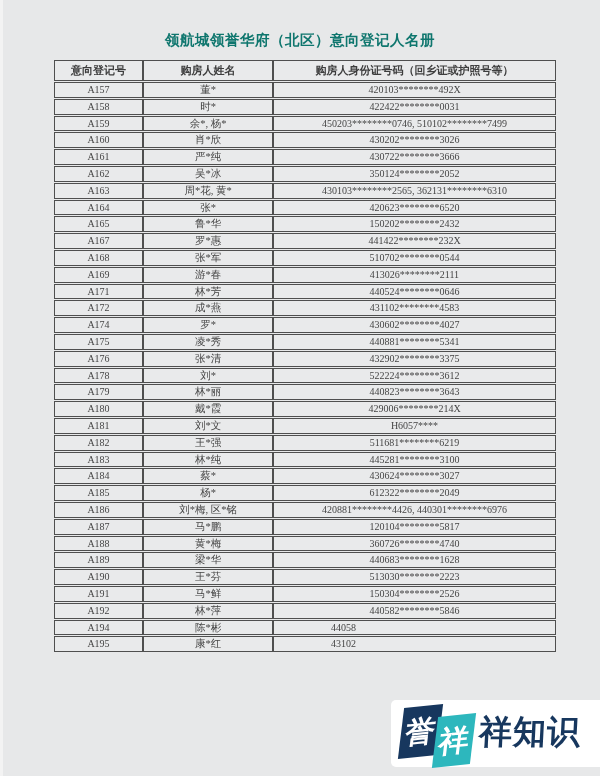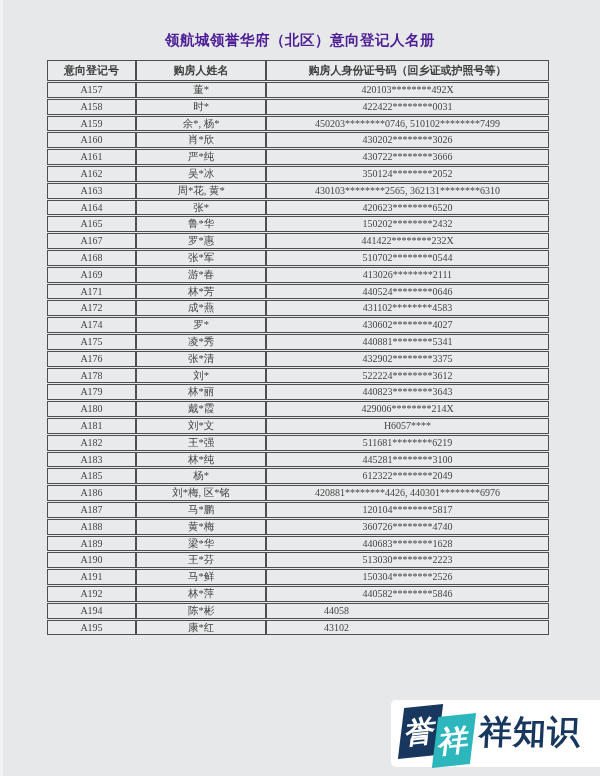--- a/index.html
+++ b/index.html
@@ -13,24 +13,24 @@
   }
   .edge-strip {
     position: absolute; left: 0; top: 0; width: 3px; height: 100%;
     background: #f3f3f3;
   }
   .doc-title {
     position: absolute; top: 31px; left: 0; width: 100%;
     text-align: center;
     font-size: 14.5px; font-weight: bold;
     letter-spacing: 0.5px;
-    color: #4c1d95;
+    color: #0f766e;
   }
   .table-wrap {
-    position: absolute; top: 59px; left: 47px; width: 466px;
+    position: absolute; top: 59px; left: 54px; width: 466px;
   }
   table.reg-table {
     width: 100%;
     table-layout: fixed;
     border-collapse: separate;
     border-spacing: 0 1px;
   }
   .reg-table th, .reg-table td {
     border: 1px solid #4f4f4f;
     text-align: center;
@@ -249,20 +249,25 @@
     <td class="c-name">王*强</td>
     <td class="c-id">511681********6219</td>
   </tr>
 
   <tr>
     <td class="c-reg">A183</td>
     <td class="c-name">林*纯</td>
     <td class="c-id">445281********3100</td>
   </tr>
 
+  <tr>
+    <td class="c-reg">A184</td>
+    <td class="c-name">蔡*</td>
+    <td class="c-id">430624********3027</td>
+  </tr>
 
   <tr>
     <td class="c-reg">A185</td>
     <td class="c-name">杨*</td>
     <td class="c-id">612322********2049</td>
   </tr>
 
   <tr>
     <td class="c-reg">A186</td>
     <td class="c-name">刘*梅, 区*铭</td>

